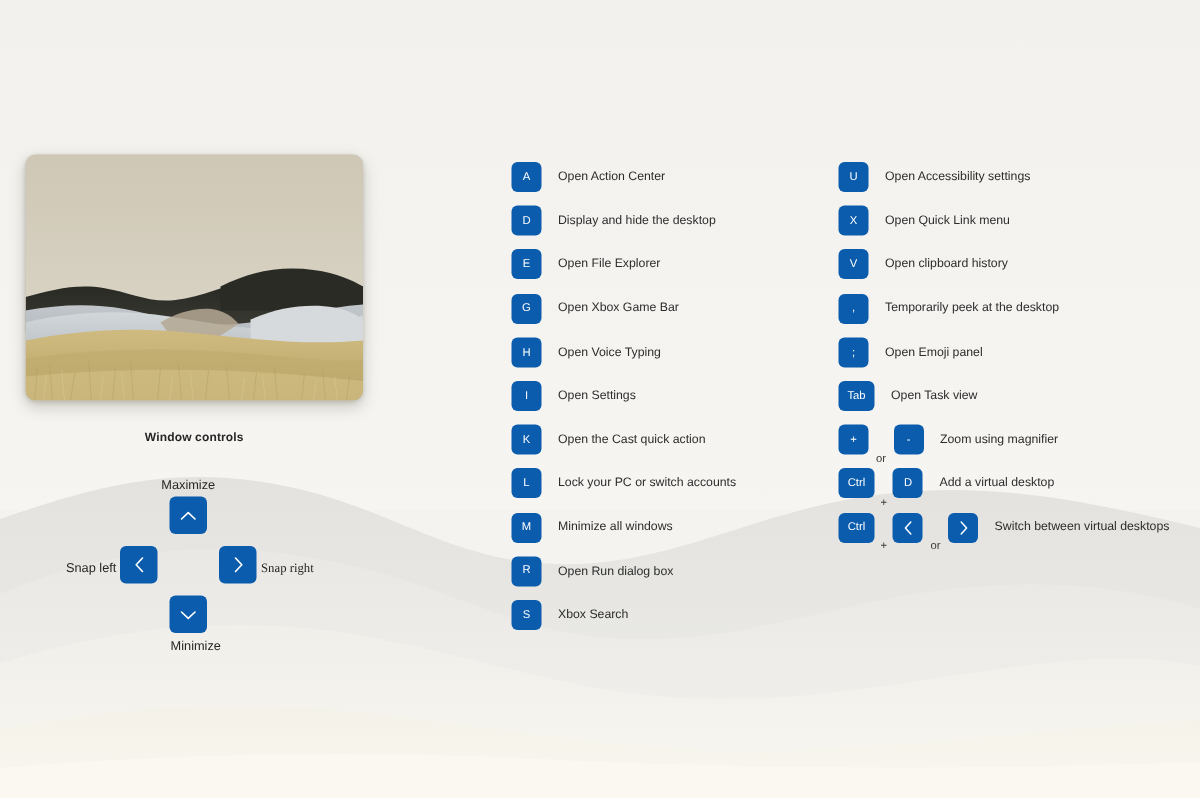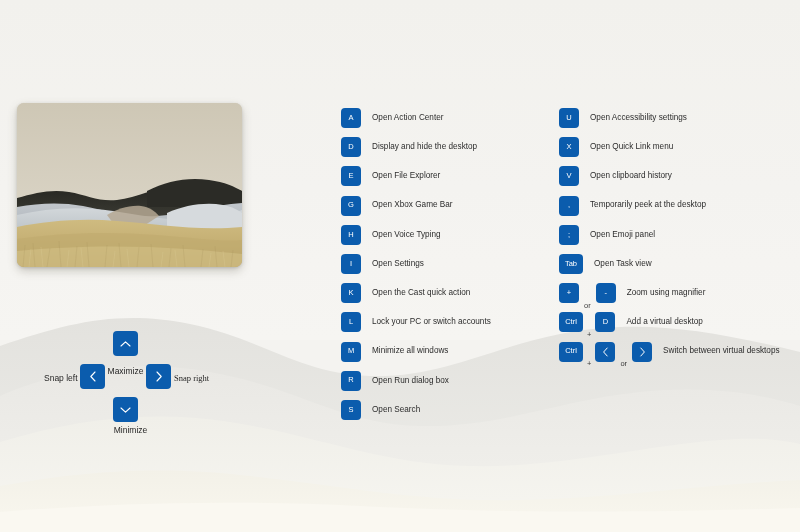--- a/index.html
+++ b/index.html
@@ -53,21 +53,21 @@
     font-weight: bold;
     color: #262626;
     letter-spacing: .1px;
   }
   .wc-label {
     position: absolute;
     font-size: 8.5px;
     color: #262626;
     white-space: nowrap;
   }
-  .wc-maximize-label { left: 0; top: 318px; width: 251px; text-align: center; margin-top: 48px; }
+  .wc-maximize-label { left: 0; top: 318px; width: 251px; text-align: center; }
   .wc-minimize-label { left: 0; top: 425px; width: 251px; text-align: center; padding-left: 10px; }
   .wc-snapleft-label { left: 44px; top: 373px; }
   .wc-snapright-label { left: 174px; top: 373px; font-family: Liberation Serif, serif; }
 
   .arrow-key {
     position: absolute;
     width: 25px; height: 25px;
     background: #0b5cad;
     border-radius: 4px;
     display: flex;
@@ -237,20 +237,21 @@
           <path d="M96,164 L98,148"></path>
           <path d="M112,164 L110,146"></path>
         <path d="M144,164 L146,149"></path>
           <path d="M160,164 L158,147"></path>
           <path d="M192,164 L194,150"></path>
         <path d="M208,164 L206,148"></path>
       </g>
     </svg>
   </div>
 
+  <div class="wc-title">Window controls</div>
   <div class="wc-label wc-maximize-label">Maximize</div>
   <div class="wc-label wc-minimize-label">Minimize</div>
   <div class="wc-label wc-snapleft-label">Snap left</div>
   <div class="wc-label wc-snapright-label">Snap right</div>
 
   <div class="arrow-key ak-up">
     <span>
       <svg width="11" height="8" viewBox="0 0 11 8">
           <path d="M1 6 L5.5 1.8 L10 6" fill="none" stroke="#ffffff" stroke-width="1.1" stroke-linecap="round" stroke-linejoin="round"></path>
         </svg>
@@ -336,21 +337,21 @@
       <div class="row">
         <span class="key">
           <span>R</span>
         </span>
         <span class="desc">Open Run dialog box</span>
       </div>
       <div class="row">
         <span class="key">
           <span>S</span>
         </span>
-        <span class="desc">Open Search</span>
+        <span class="desc">Xbox Search</span>
       </div>
     </div>
   <div class="col col-2" id="col2">
       <div class="row">
         <span class="key">
           <span>U</span>
         </span>
         <span class="desc">Open Accessibility settings</span>
       </div>
       <div class="row">

